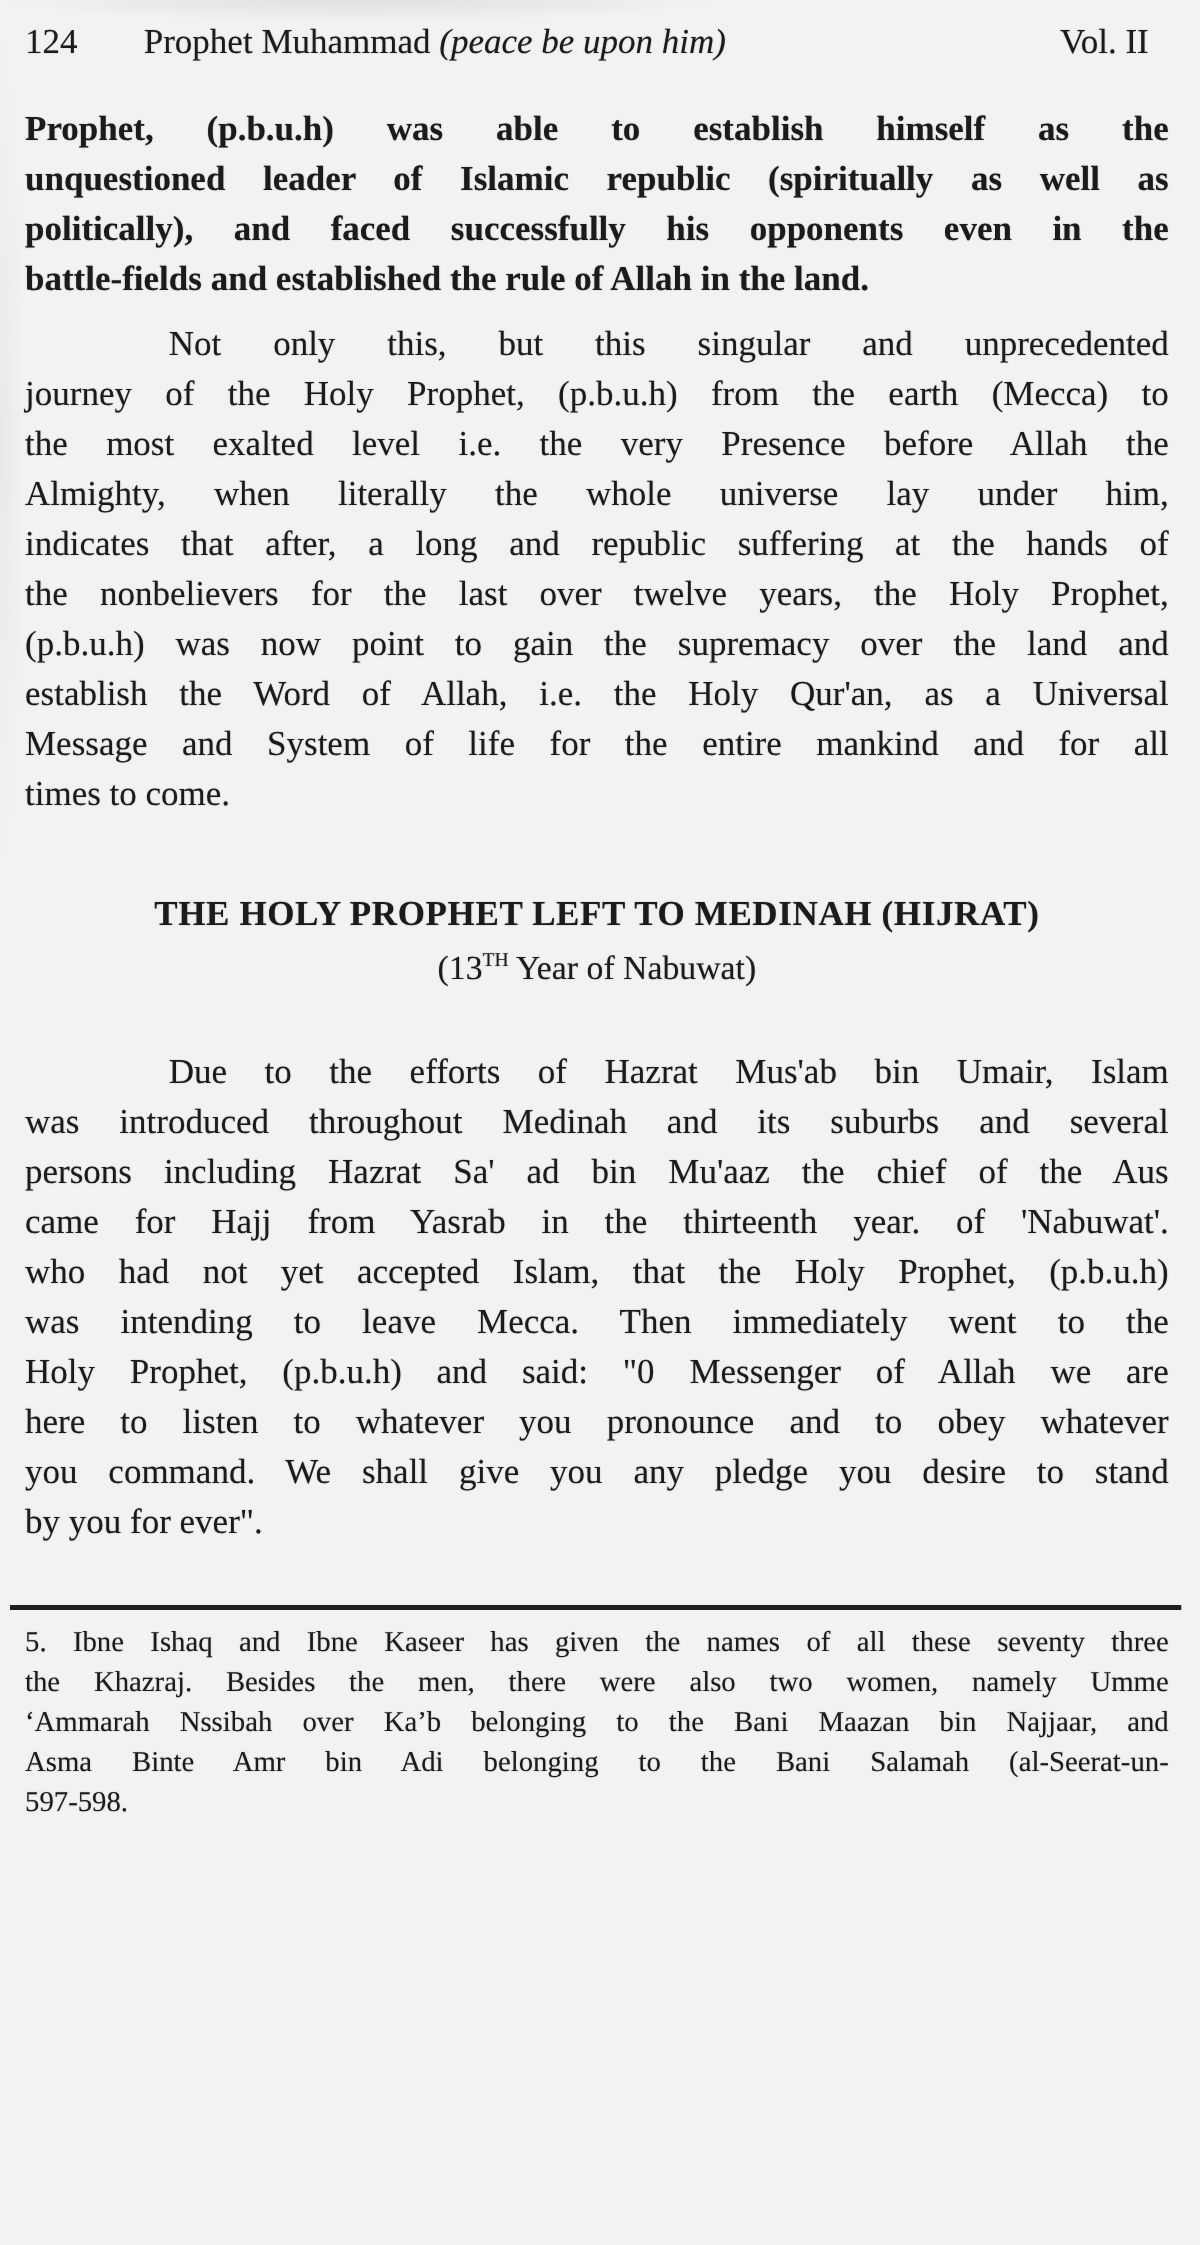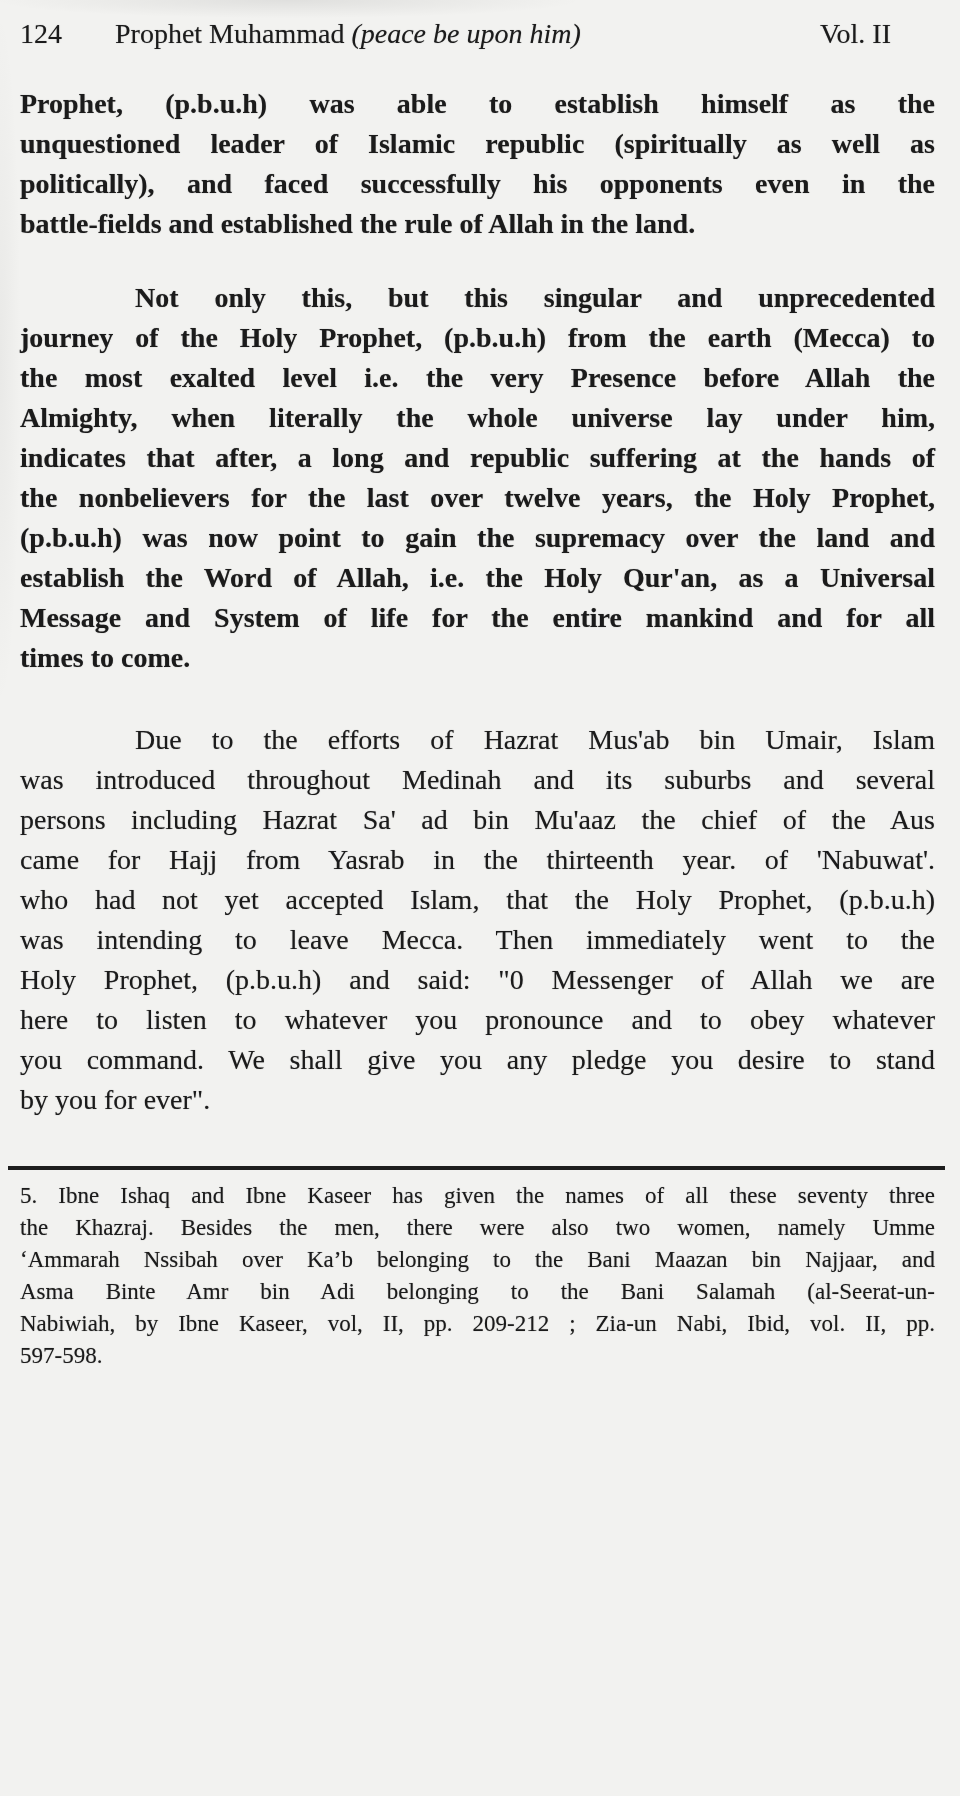--- a/index.html
+++ b/index.html
@@ -25,28 +25,28 @@
   .header {
     display: flex;
     align-items: center;
     font-size: 28px;
     line-height: 36px;
     white-space: nowrap;
   }
   .header .pagenum { width: 95px; }
   .header .title { flex: 1 1 auto; }
   .header .title em { font-style: italic; }
-  .header .volume { margin-left: auto; margin-right: 44px; }
+  .header .volume { margin-left: auto; margin-right: 16px; }
   
   .para {
     font-size: 28px;
     line-height: 40px;
   }
   .para-1 { margin-top: 32px; font-weight: bold; }
-  .para-2 { margin-top: 34px; font-weight: bold; }
+  .para-2 { margin-top: 12px; }
   .para-3 { margin-top: 42px; }
   .line {
     text-align: justify;
     text-align-last: justify;
   }
   .line.para-last { text-align-last: left; }
   .line.indent { padding-left: 115px; }
   
   .heading-block { margin-top: 56px; text-align: center; }
   .heading {
@@ -102,20 +102,24 @@
       <div class="line">the most exalted level i.e. the very Presence before Allah the</div>
       <div class="line">Almighty, when literally the whole universe lay under him,</div>
       <div class="line">indicates that after, a long and republic suffering at the hands of</div>
       <div class="line">the nonbelievers for the last over twelve years, the Holy Prophet,</div>
       <div class="line">(p.b.u.h) was now point to gain the supremacy over the land and</div>
       <div class="line">establish the Word of Allah, i.e. the Holy Qur'an, as a Universal</div>
       <div class="line">Message and System of life for the entire mankind and for all</div>
       <div class="line para-last">times to come.</div>
     </div>
 
+  <div class="heading-block">
+    <div class="heading">THE HOLY PROPHET LEFT TO MEDINAH (HIJRAT)</div>
+    <div class="subheading"><span>(13</span><sup>TH</sup><span> Year of Nabuwat)</span></div>
+  </div>
 
   <div class="para para-3">
       <div class="line indent">Due to the efforts of Hazrat Mus'ab bin Umair, Islam</div>
       <div class="line">was introduced throughout Medinah and its suburbs and several</div>
       <div class="line">persons including Hazrat Sa' ad bin Mu'aaz the chief of the Aus</div>
       <div class="line">came for Hajj from Yasrab in the thirteenth year. of 'Nabuwat'.</div>
       <div class="line">who had not yet accepted Islam, that the Holy Prophet, (p.b.u.h)</div>
       <div class="line">was intending to leave Mecca. Then immediately went to the</div>
       <div class="line">Holy Prophet, (p.b.u.h) and said: "0 Messenger of Allah we are</div>
       <div class="line">here to listen to whatever you pronounce and to obey whatever</div>
@@ -123,17 +127,16 @@
       <div class="line para-last">by you for ever".</div>
     </div>
 
   <div class="footnote-rule" style="border-top-color: rgb(30, 30, 30);"></div>
 
   <div class="footnote">
       <div class="line">5. Ibne Ishaq and Ibne Kaseer has given the names of all these seventy three</div>
       <div class="line">the Khazraj. Besides the men, there were also two women, namely Umme</div>
       <div class="line">‘Ammarah Nssibah over Ka’b belonging to the Bani Maazan bin Najjaar, and</div>
       <div class="line">Asma Binte Amr bin Adi belonging to the Bani Salamah (al-Seerat-un-</div>
-      <div class="line">Nabiwiah, by  Ibne Kaseer, vol, II, pp. 209-212 ; Zia-un Nabi, Ibid, vol. II, pp.</div>
       <div class="line para-last">597-598.</div>
     </div>
 
 </div>
 
 </body></html>

